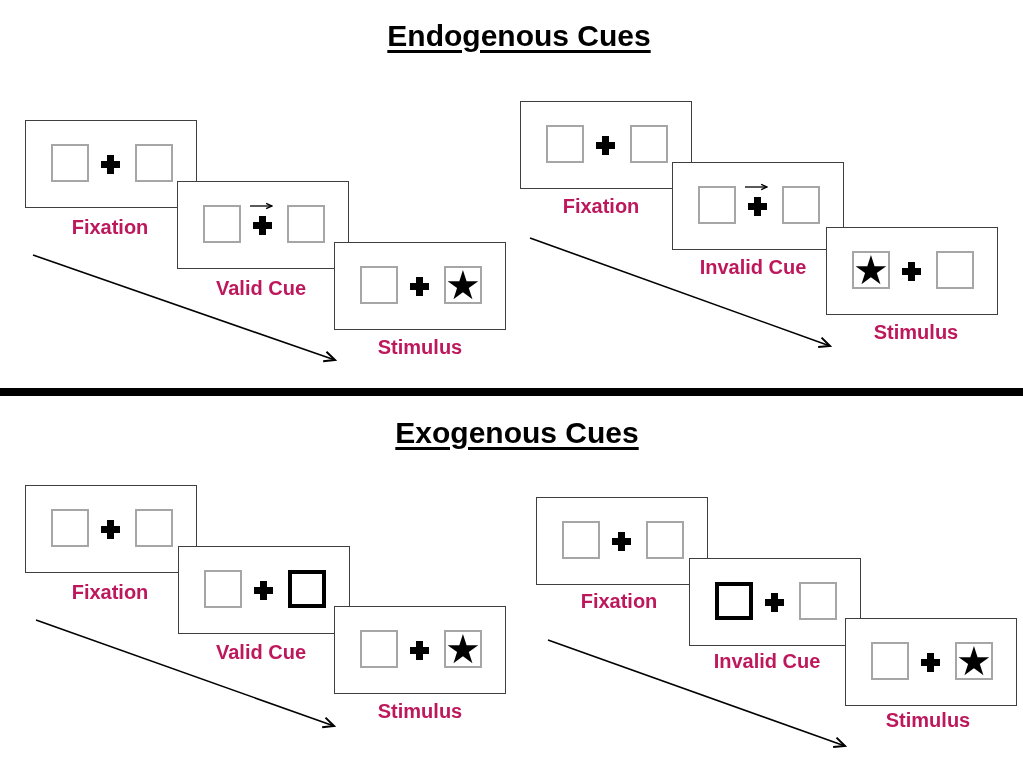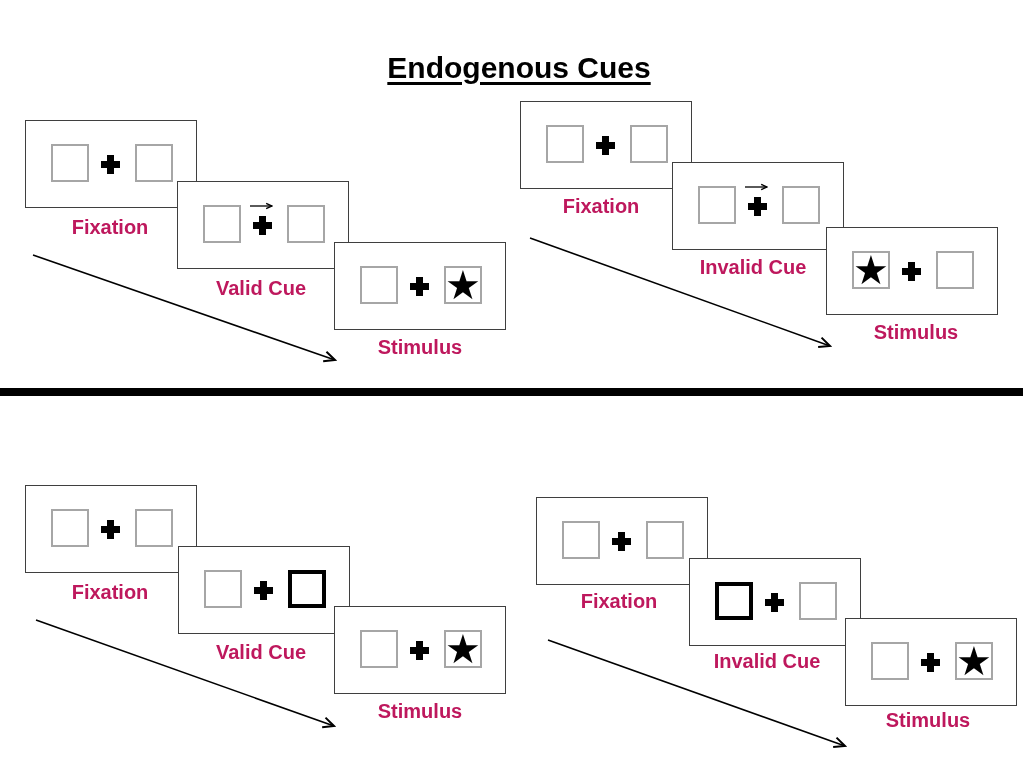--- a/index.html
+++ b/index.html
@@ -1,20 +1,20 @@
 <!DOCTYPE html>
 <html><head>
 <meta charset="utf-8">
 <style>
   html,body{margin:0;padding:0;background:#fff;}
   .canvas{position:relative;width:1023px;height:767px;background:#ffffff;
           font-family:"Liberation Sans",sans-serif;color:#000;overflow:hidden;}
   .title{position:absolute;transform:translateX(-50%);font-size:30px;font-weight:bold;
          text-decoration:underline;text-decoration-thickness:3px;text-underline-offset:4px;
-         white-space:nowrap;color:#000;margin-top:32px;}
+         white-space:nowrap;color:#000;}
   .divider{position:absolute;left:0;top:388px;width:1023px;height:8px;background:#000;}
   .panel{position:absolute;width:170px;height:86px;background:#fff;border:1px solid #3f3f3f;box-sizing:content-box;}
   .box{position:absolute;top:23px;width:38px;height:38px;border:2px solid #a6a6a6;background:#fff;
        box-sizing:border-box;display:flex;align-items:center;justify-content:center;}
   .box.left{left:25px;}
   .box.right{left:109px;}
   .box.bold{border:4px solid #000;}
   .cross{position:absolute;left:75px;top:34px;width:19px;height:19px;}
   .cross .h{position:absolute;left:0;top:6px;width:19px;height:7px;background:#000;}
   .cross .v{position:absolute;left:6px;top:0;width:7px;height:19px;background:#000;}
@@ -109,20 +109,21 @@
   </div>
   <div class="label" style="left:601px;top:195px;">Fixation</div>
   <div class="label" style="left:753px;top:256px;">Invalid Cue</div>
   <div class="label" style="left:916px;top:321px;">Stimulus</div>
   <svg class="seq" style="left:525px;top:231px;" width="315" height="125">
     <line x1="5" y1="7" x2="305" y2="115" stroke="#000" stroke-width="1.6" marker-end="url(#ah)"></line>
   </svg>
 
   <div class="divider"></div>
 
+  <div class="title" style="left:517px;top:416px;">Exogenous Cues</div>
 
   <div class="panel" style="left:25px;top:485px;">
     <div class="box left"></div>
     <div class="cross">
         <span class="h"></span>
         <span class="v"></span>
       </div>
     <div class="box right"></div>
   </div>
   <div class="panel" style="left:178px;top:546px;">

